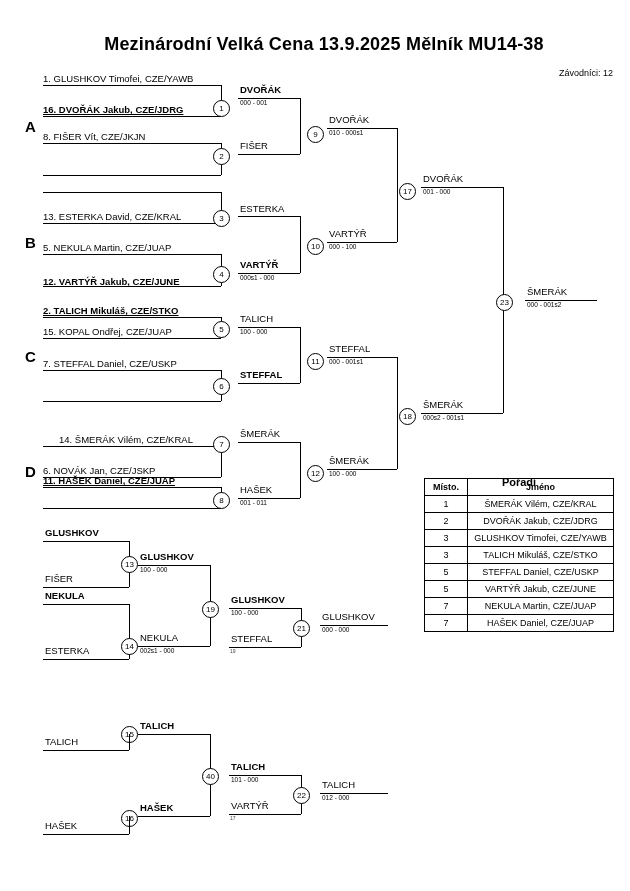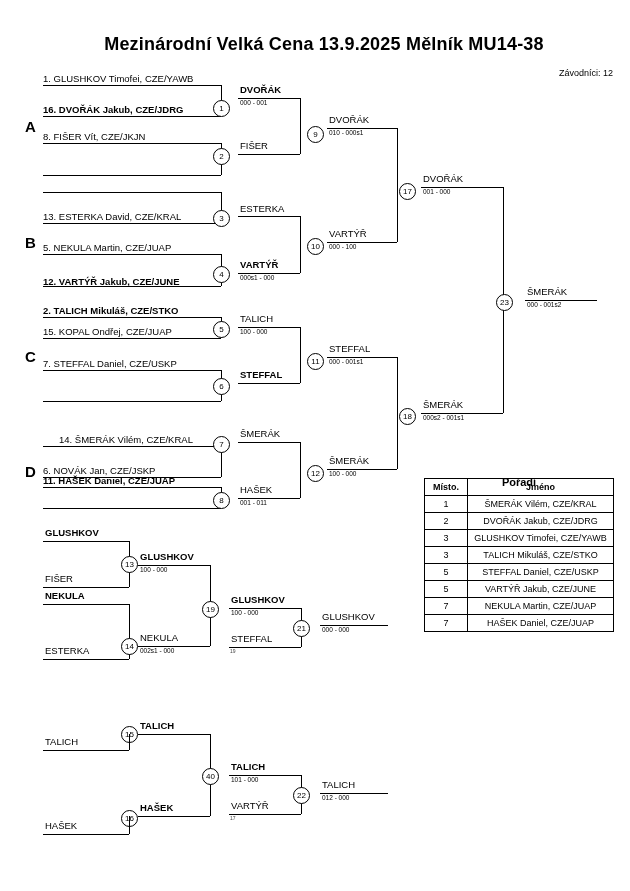--- a/index.html
+++ b/index.html
@@ -43,21 +43,21 @@
     background: #000000;
   }
   .hl { height: 1px; }
   .vl { width: 1px; }
   .nm {
     position: absolute;
     font-size: 9.5px;
     white-space: nowrap;
     line-height: 11px;
   }
-  .nm.b { font-weight: bold; }
+  .nm.b { font-weight: bold; text-decoration: underline; }
   .sc {
     position: absolute;
     font-size: 6.5px;
     white-space: nowrap;
     color: #000;
   }
   .wn {
     position: absolute;
     font-size: 9.5px;
     white-space: nowrap;

